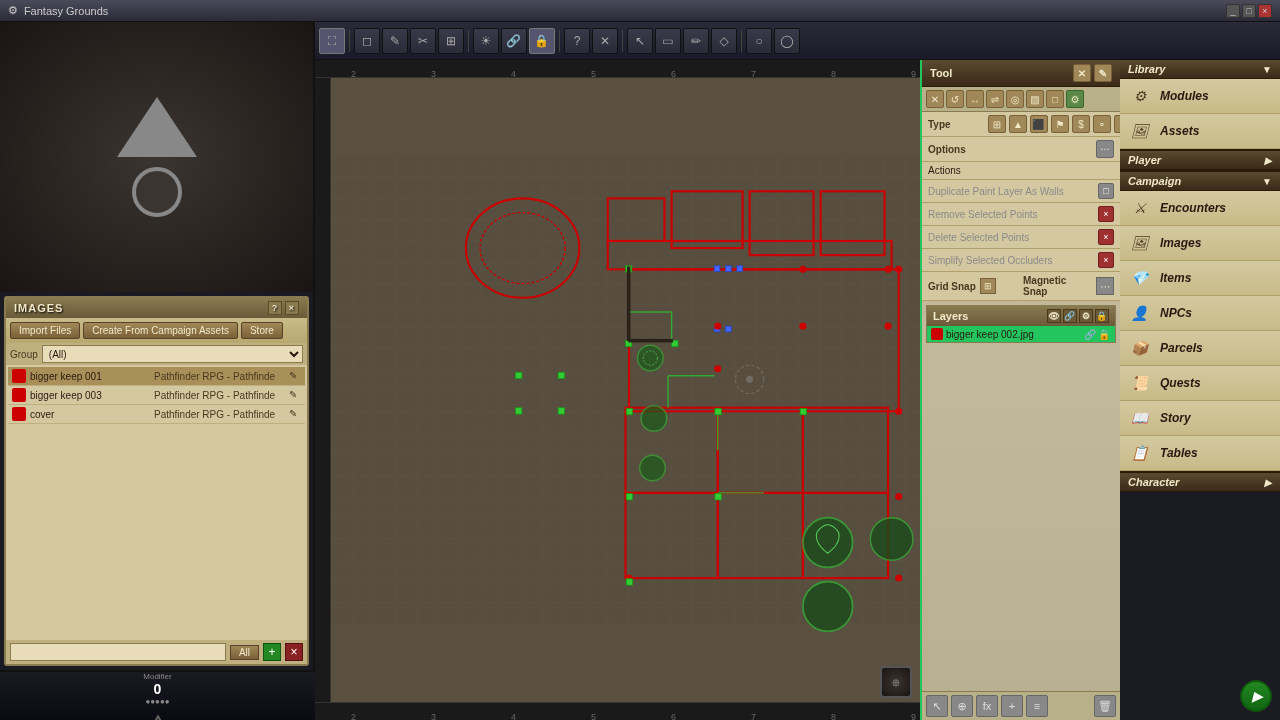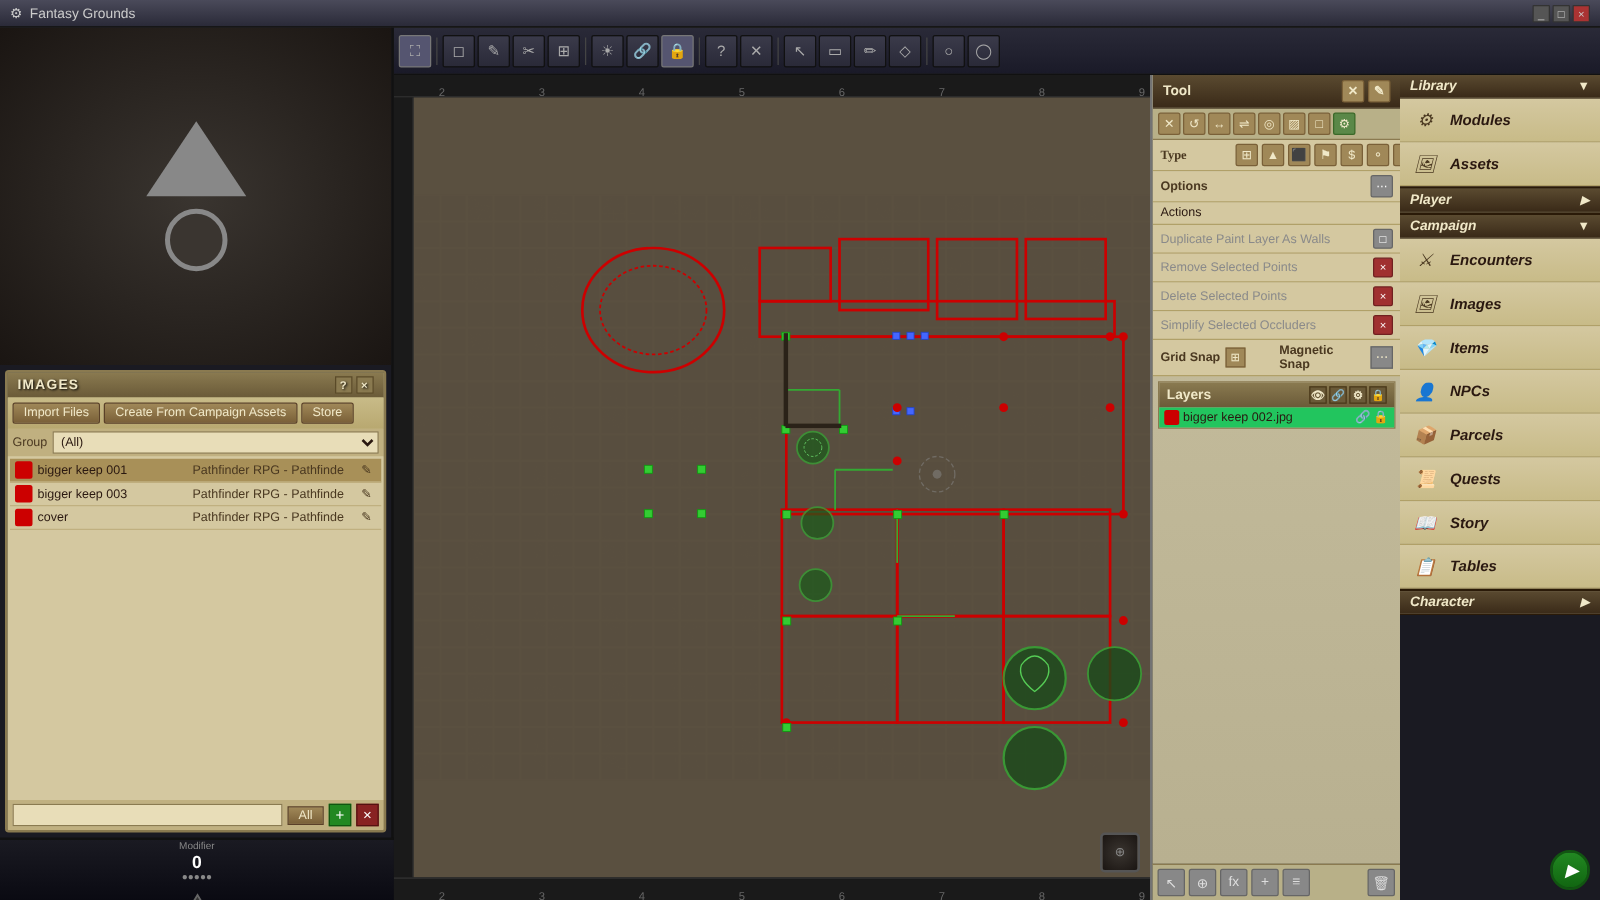--- a/index.html
+++ b/index.html
@@ -538,21 +538,20 @@
       align-items: center;
       padding: 3px 6px;
       border-bottom: 1px solid #b0a068;
       background: #d4c8a0;
     }
     .prop-label {
       flex: 0 0 60px;
       font-size: 10px;
       color: #4a3820;
       font-weight: bold;
-      font-family: Liberation Serif, serif;
     }
     .prop-icons {
       display: flex;
       gap: 3px;
       flex: 1;
     }
     .prop-icon {
       width: 18px;
       height: 18px;
       background: #a08858;
@@ -689,21 +688,21 @@
     #map-wrapper {
       flex: 1;
       position: relative;
       overflow: hidden;
     }
     #prop-and-sidebar {
       display: flex;
       flex-direction: column;
       width: 200px;
       flex-shrink: 0;
-      border-left: 2px solid #737373;
+      border-left: 2px solid #22c55e;
     }
 
     
     .map-bg {
       position: absolute;
       top: 18px;
       left: 16px;
       right: 0;
       bottom: 18px;
       background: #5a5040;

